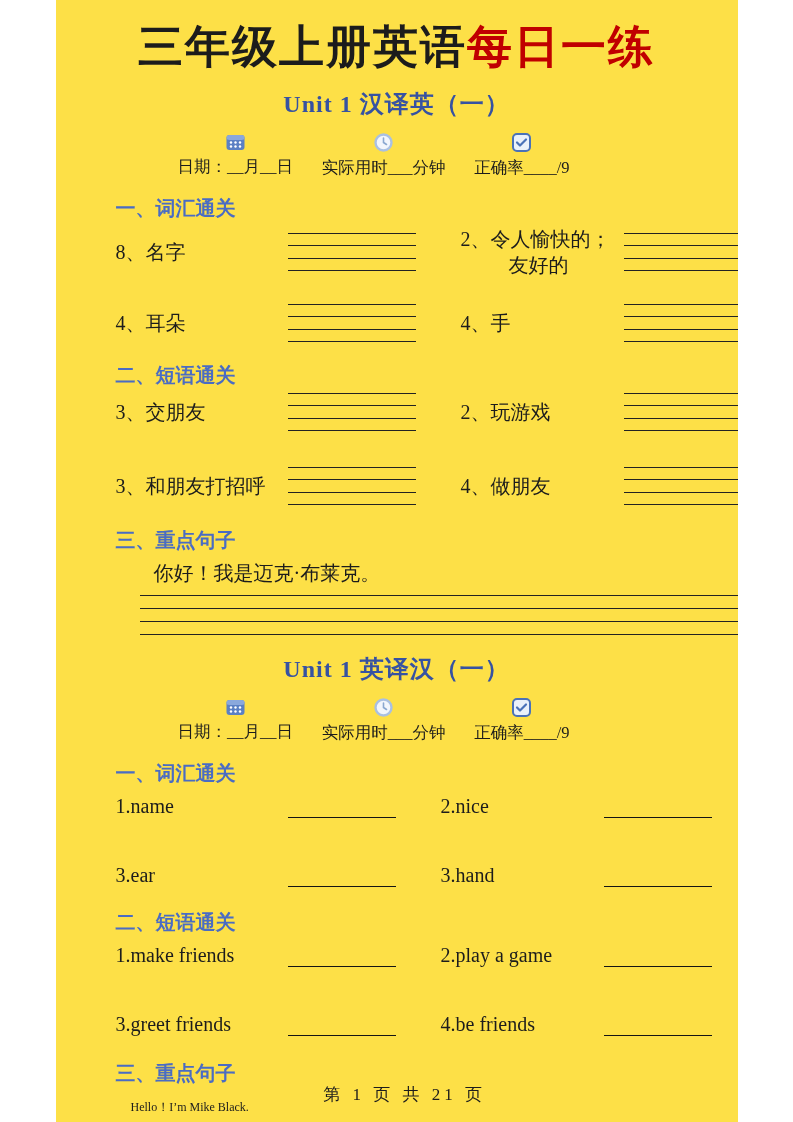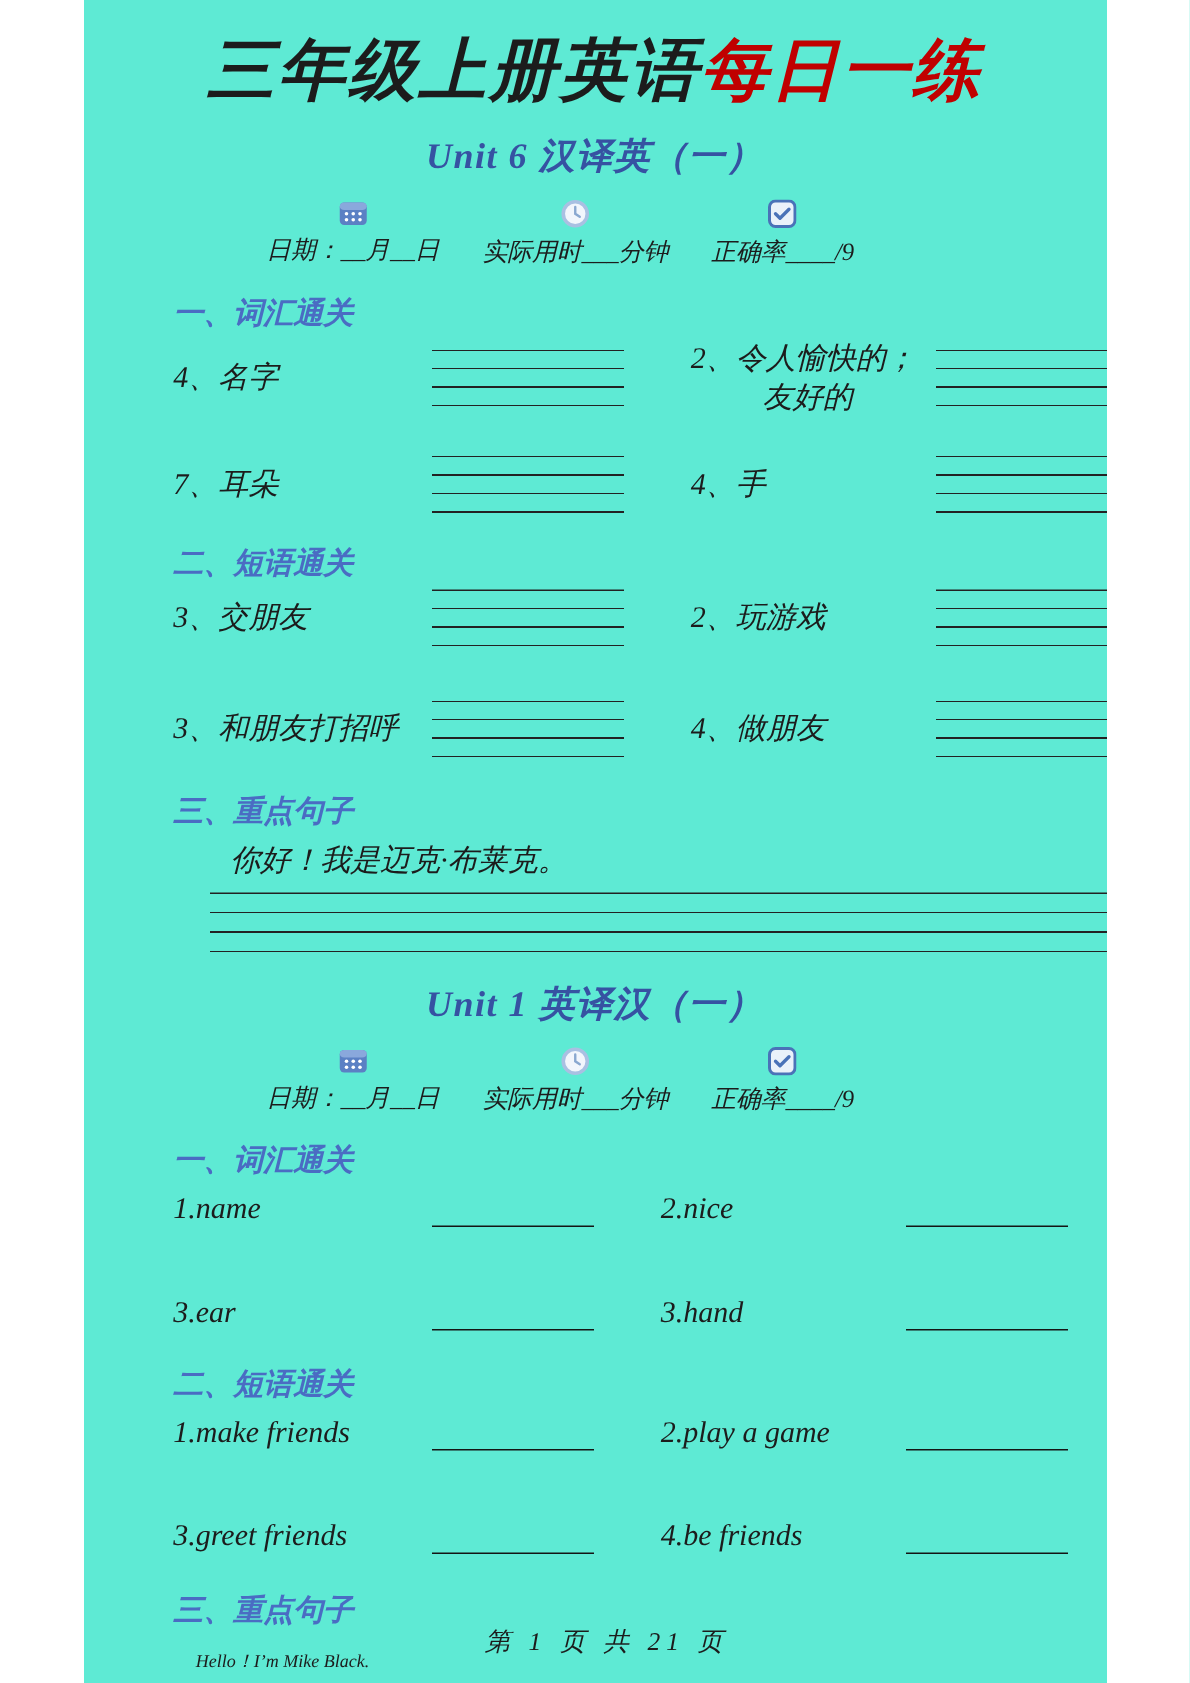--- a/index.html
+++ b/index.html
@@ -1,20 +1,19 @@
 <!DOCTYPE html>
 <html><head>
 <meta charset="utf-8">
 <style>
   html,body { margin:0; padding:0; background:#ffffff; }
   .page {
     position:relative; width:682px; height:1122px; margin:0 auto;
-    background:#5eead4; color:#1c1c1c; overflow:hidden;
+    background:#fde047; color:#1c1c1c; overflow:hidden;
     font-family:"Liberation Serif", serif;
-    font-style:italic;
   }
   
   .main-title {
     padding-top:22px; text-align:center;
     font-size:45px; font-weight:bold; letter-spacing:2px; line-height:1.15;
   }
   .main-title .red { color:#c00000; }
 
   
   .unit-heading {
@@ -87,21 +86,21 @@
     text-align:center; font-size:17px; letter-spacing:4px;
   }
 </style>
 </head>
 <body>
 
 <div class="page">
 
   <div class="main-title"><span>三年级上册英语</span><span class="red">每日一练</span></div>
 
-  <div class="unit-heading">Unit 6  汉译英（一）</div>
+  <div class="unit-heading">Unit 1  汉译英（一）</div>
 
   <div class="meta-row">
     <div class="meta-item">
       <span>
         <svg width="19" height="17" viewBox="0 0 19 17">
           <rect x="0.5" y="1" width="18" height="15" rx="3" fill="#5b80c4"></rect>
           <rect x="0.5" y="1" width="18" height="5" rx="3" fill="#8aa8dc"></rect>
           <g fill="#ffffff">
             <circle cx="5" cy="8.5" r="1.2"></circle>
               <circle cx="9.5" cy="8.5" r="1.2"></circle>
@@ -134,31 +133,31 @@
     </div>
   </div>
 
   <div class="day-badge" id="badge-1">
       <span>第 1 天</span>
     </div>
 
   <div class="part-title">一、词汇通关</div>
 
   <div class="row">
-    <div class="lab col1-lab">4、名字</div>
+    <div class="lab col1-lab">8、名字</div>
     <div class="linebox"></div>
     <div class="lab col2-lab">
       <div>2、令人愉快的；</div>
       <div class="indent">友好的</div>
     </div>
     <div class="linebox"></div>
   </div>
 
   <div class="row gap26">
-    <div class="lab col1-lab">7、耳朵</div>
+    <div class="lab col1-lab">4、耳朵</div>
     <div class="linebox"></div>
     <div class="lab col2-lab">4、手</div>
     <div class="linebox"></div>
   </div>
 
   <div class="part-title" style="margin-top:20px">二、短语通关</div>
 
   <div class="row">
     <div class="lab col1-lab">3、交朋友</div>
     <div class="linebox"></div>

